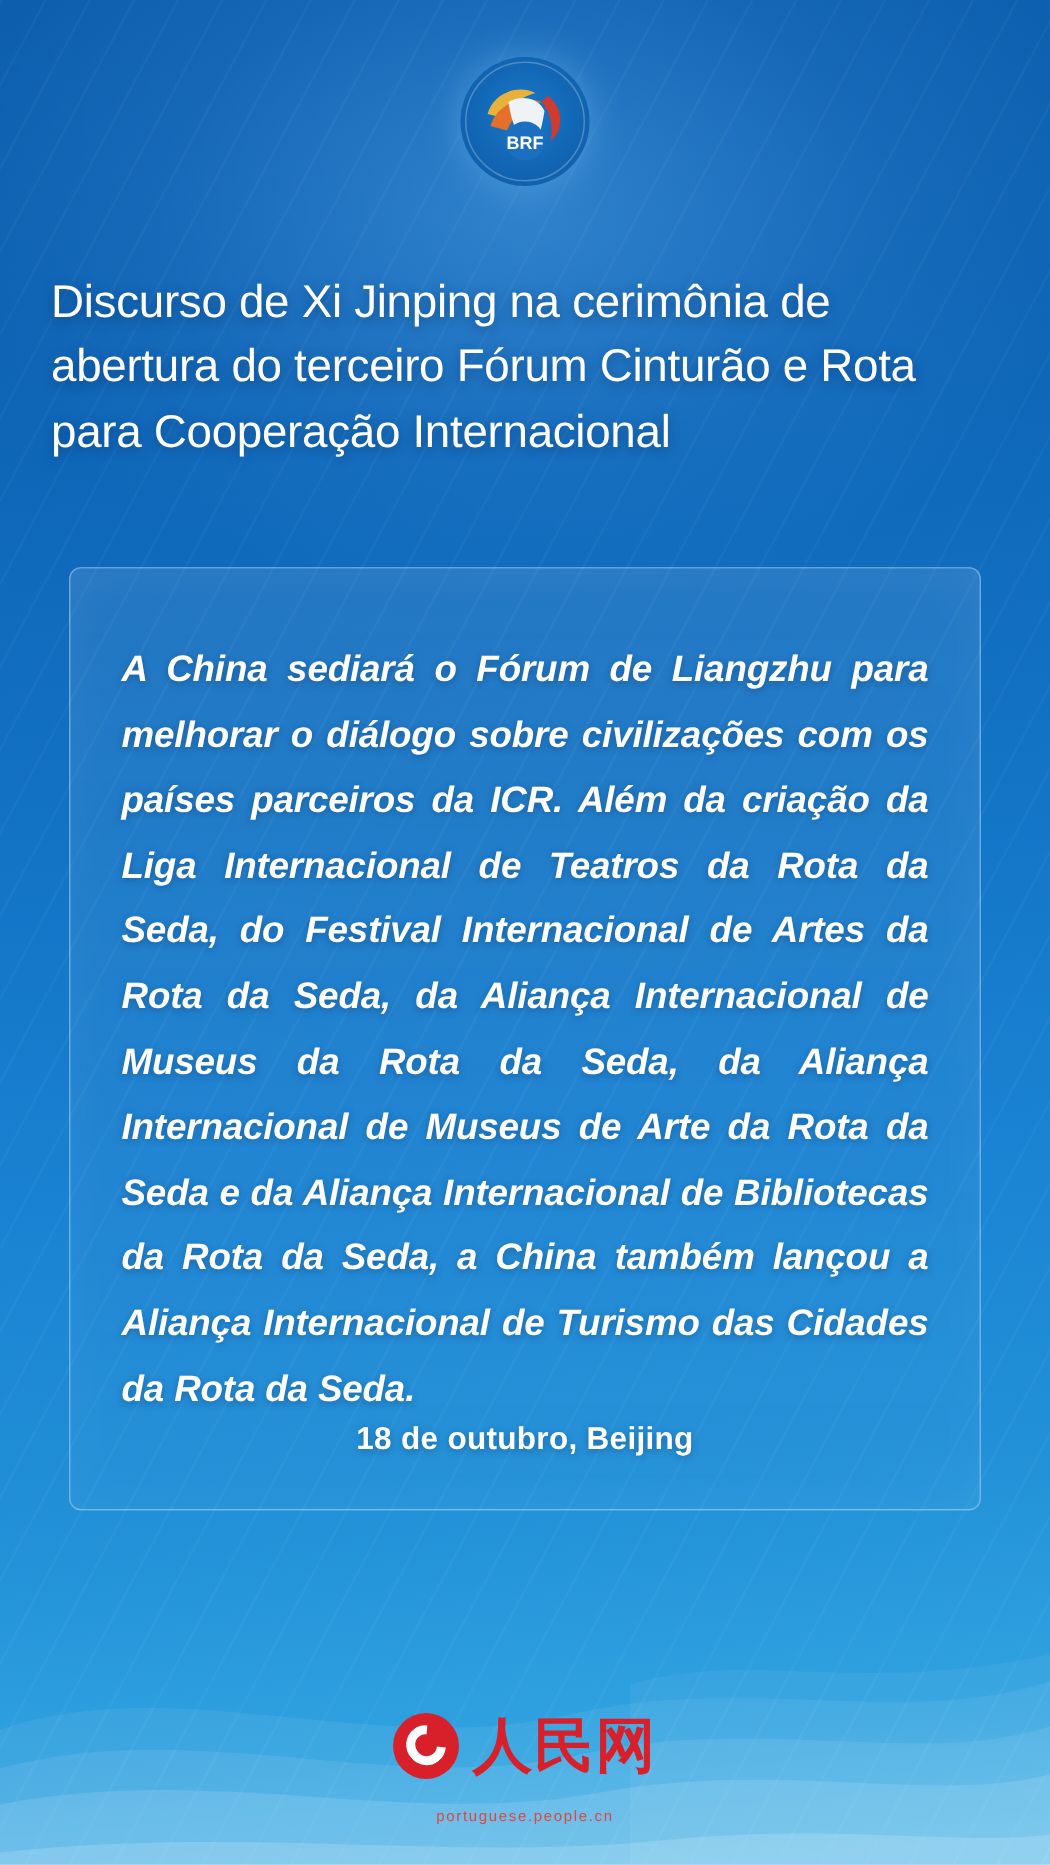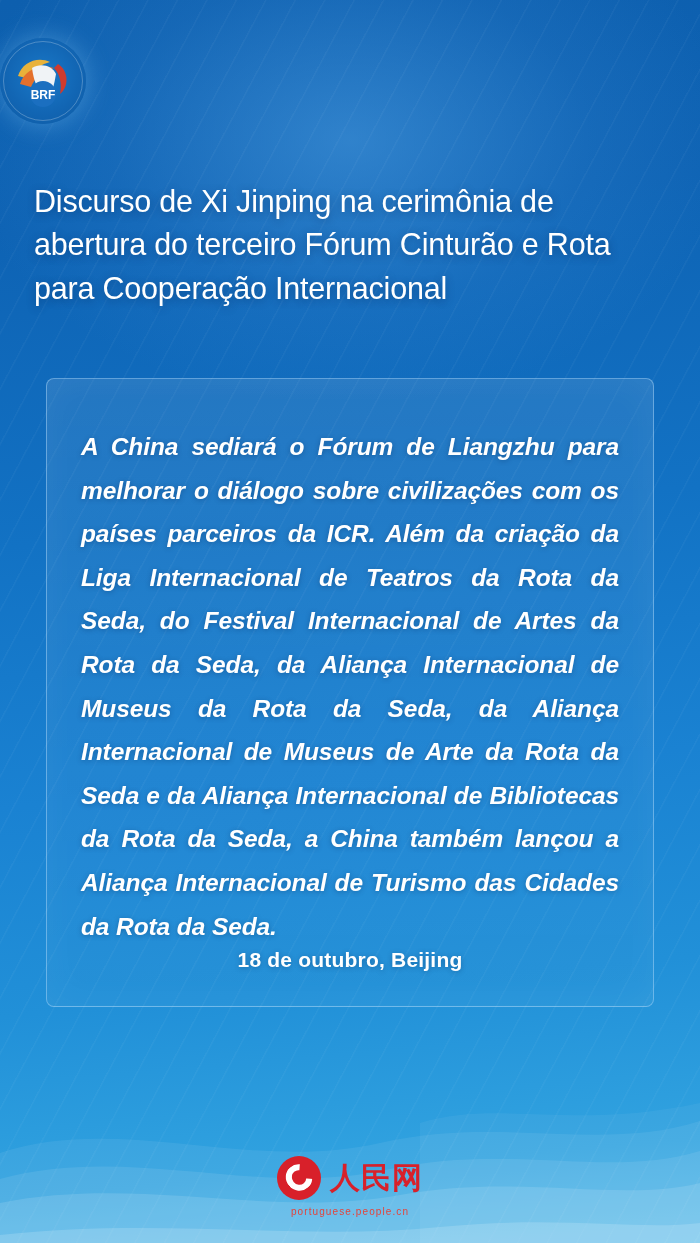--- a/index.html
+++ b/index.html
@@ -45,20 +45,21 @@
     height: 240px;
     pointer-events: none;
   }
   .wave-wrap svg { display: block; width: 100%; height: 100%; }
 
   
   .logo-area {
     position: relative;
     padding-top: 38px;
     display: flex;
+    justify-content: center;
   }
   .brf-logo {
     position: relative;
     width: 86px;
     height: 86px;
     border-radius: 50%;
     background: radial-gradient(circle at 50% 45%, #1a79c8 0%, #1266b4 55%, #0d5aa4 100%);
     box-shadow: 0 0 26px rgba(120,190,240,0.45);
     display: flex;
     align-items: center;
@@ -145,28 +146,28 @@
     width: 26px;
     height: 27px;
     border-radius: 50%;
     border: 6px solid #ffffff;
     border-right-color: transparent;
     transform: rotate(-40deg);
     box-sizing: border-box;
   }
   .people-cn {
     color: #d8202a;
-    font-size: 30px;
+    font-size: 40px;
     font-weight: bold;
     letter-spacing: 1px;
     line-height: 1;
     font-family: "DejaVu Sans", sans-serif;
   }
   .footer-sub {
-    margin-top: 6px;
+    margin-top: 20px;
     color: #e2453d;
     font-size: 10px;
     letter-spacing: 1.1px;
   }
 </style>
 </head>
 <body>
 
 <div class="poster">
 

